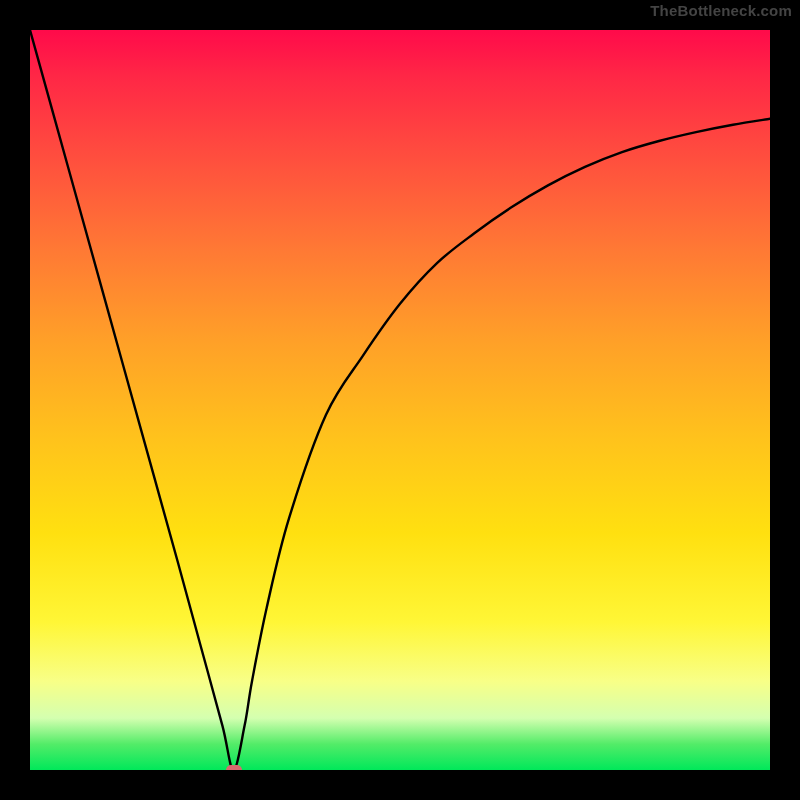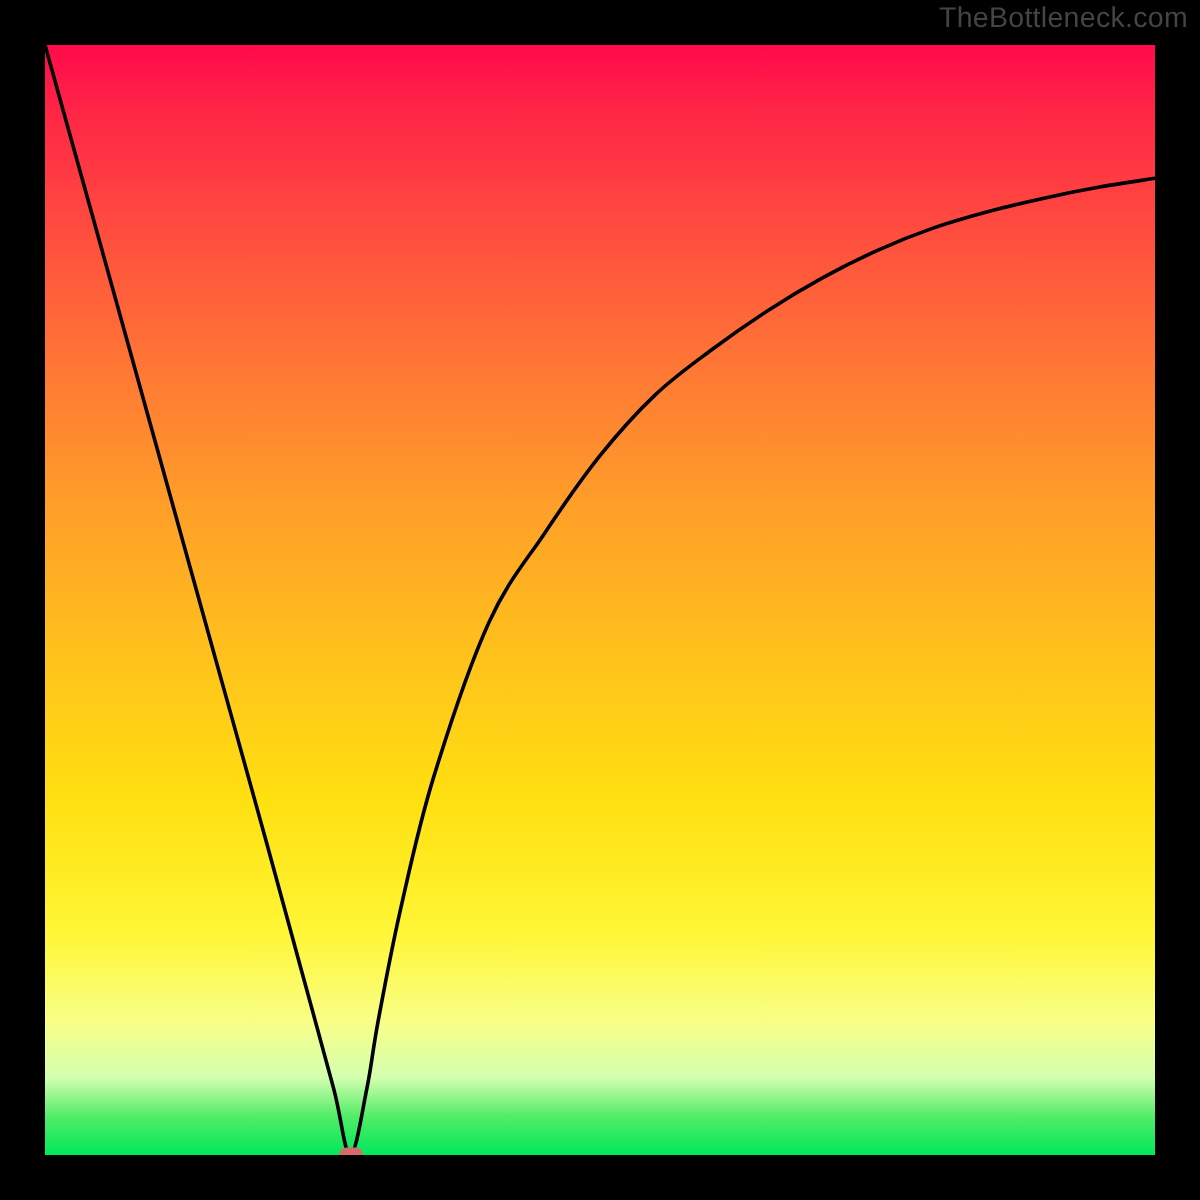--- a/index.html
+++ b/index.html
@@ -15,22 +15,22 @@
     position: relative;
     width: 800px;
     height: 800px;
     background: #000;
   }
   .watermark {
     position: absolute;
     top: 2px;
     right: 8px;
     color: #444;
-    font-size: 19px;
-    font-weight: 400;
+    font-size: 15px;
+    font-weight: 700;
     letter-spacing: 0.2px;
     z-index: 5;
   }
   
   .plot {
     position: absolute;
     left: 30px;
     top: 30px;
     width: 740px;
     height: 740px;

